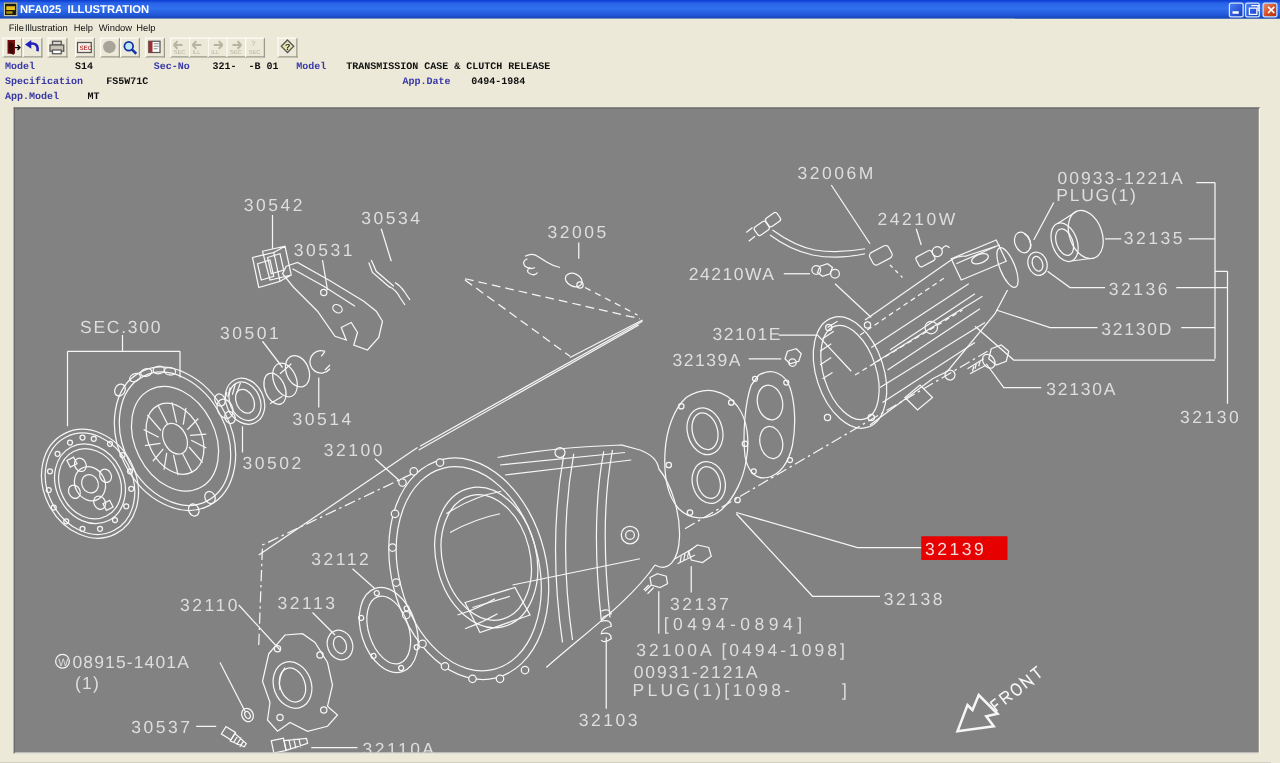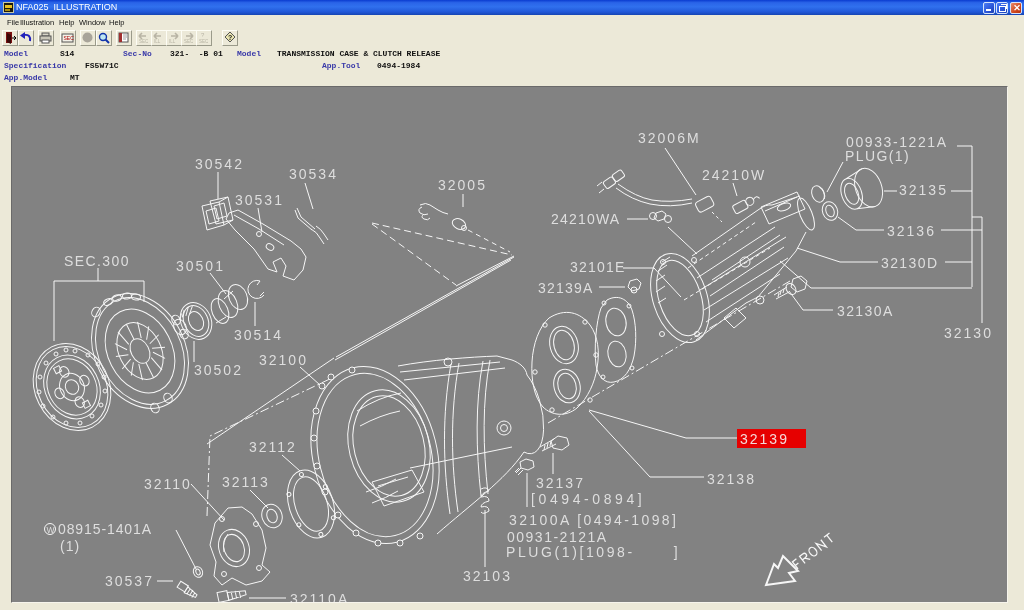--- a/index.html
+++ b/index.html
@@ -1,19 +1,19 @@
 <!DOCTYPE html>
 <html><head><meta charset="utf-8">
 <style>
 html,body{margin:0;padding:0;width:1024px;height:610px;background:#ece9d8;font-family:"Liberation Sans",sans-serif;overflow:hidden}
 #titlebar{position:absolute;left:0;top:0;width:1024px;height:15px;background:linear-gradient(180deg,#0a3bd0 0%,#2a64e8 18%,#3070ee 45%,#2057d8 80%,#1645b2 100%)}
 #ticon{position:absolute;left:3px;top:2px;width:11px;height:11px;background:#1a1a10;border:1px solid #c8c8a0;box-sizing:border-box}
 #ticon i{position:absolute;left:1px;top:2px;width:7px;height:3px;background:#e8c020}
 #ticon b{position:absolute;left:1px;top:6px;width:5px;height:2px;background:#b09010}
-#ttext{position:absolute;left:16px;top:2px;font-size:9px;font-weight:normal;color:#fff;letter-spacing:0}
+#ttext{position:absolute;left:16px;top:2px;font-size:9px;font-weight:bold;color:#fff;letter-spacing:0}
 .wbtn{position:absolute;top:2px;width:12px;height:12px;border:1px solid #d6e4fb;border-radius:2px;box-sizing:border-box;font-size:9px;color:#fff;text-align:center;line-height:10px}
 .wb{background:linear-gradient(135deg,#4c7ef4 0%,#2a55d8 60%,#1c3fae 100%)}
 .wr{background:linear-gradient(135deg,#e88b6c 0%,#d0481e 60%,#b03010 100%)}
 #menubar{position:absolute;left:0;top:15px;width:812px;height:13px;background:#ece9d8;font-size:7.5px;color:#111}
 #menubar span{position:absolute;top:3px}
 #toolbar{position:absolute;left:0;top:28px;width:1024px;height:19px;background:#ece9d8}
 .tb{position:absolute;top:2px;width:16px;height:16px;background:#ece9d8;border:1px solid;border-color:#fdfdf5 #9a9a8a #9a9a8a #fdfdf5;box-sizing:border-box}
 #inforows{position:absolute;left:0;top:47px;width:1024px;height:39px;font-family:"Liberation Mono",monospace;font-size:8px;font-weight:bold}
 #inforows span{position:absolute;white-space:pre}
 .bl{color:#3939a8}
@@ -103,21 +103,21 @@
 </div>
 <div id="inforows">
  <span class="bl" style="left:4px;top:2px">Model</span>
  <span class="bk" style="left:60px;top:2px">S14</span>
  <span class="bl" style="left:123px;top:2px">Sec-No</span>
  <span class="bk" style="left:170px;top:2px">321-  -B 01</span>
  <span class="bl" style="left:237px;top:2px">Model</span>
  <span class="bk" style="left:277px;top:2px">TRANSMISSION CASE &amp; CLUTCH RELEASE</span>
  <span class="bl" style="left:4px;top:14px">Specification</span>
  <span class="bk" style="left:85px;top:14px">FS5W71C</span>
- <span class="bl" style="left:322px;top:14px">App.Tool</span>
+ <span class="bl" style="left:322px;top:14px">App.Date</span>
  <span class="bk" style="left:377px;top:14px">0494-1984</span>
  <span class="bl" style="left:4px;top:26px">App.Model</span>
  <span class="bk" style="left:70px;top:26px">MT</span>
 </div>
 <div id="canvas">
 <svg width="995" height="515" viewBox="0 0 995 515">
 <g transform="translate(-12,-87)" stroke="#f6f6f6" fill="none" stroke-width="1">
 
 <g font-family="'Liberation Sans',sans-serif" font-size="14" letter-spacing="2" fill="#dedede" stroke="none">
 <text x="195" y="169">30542</text>

